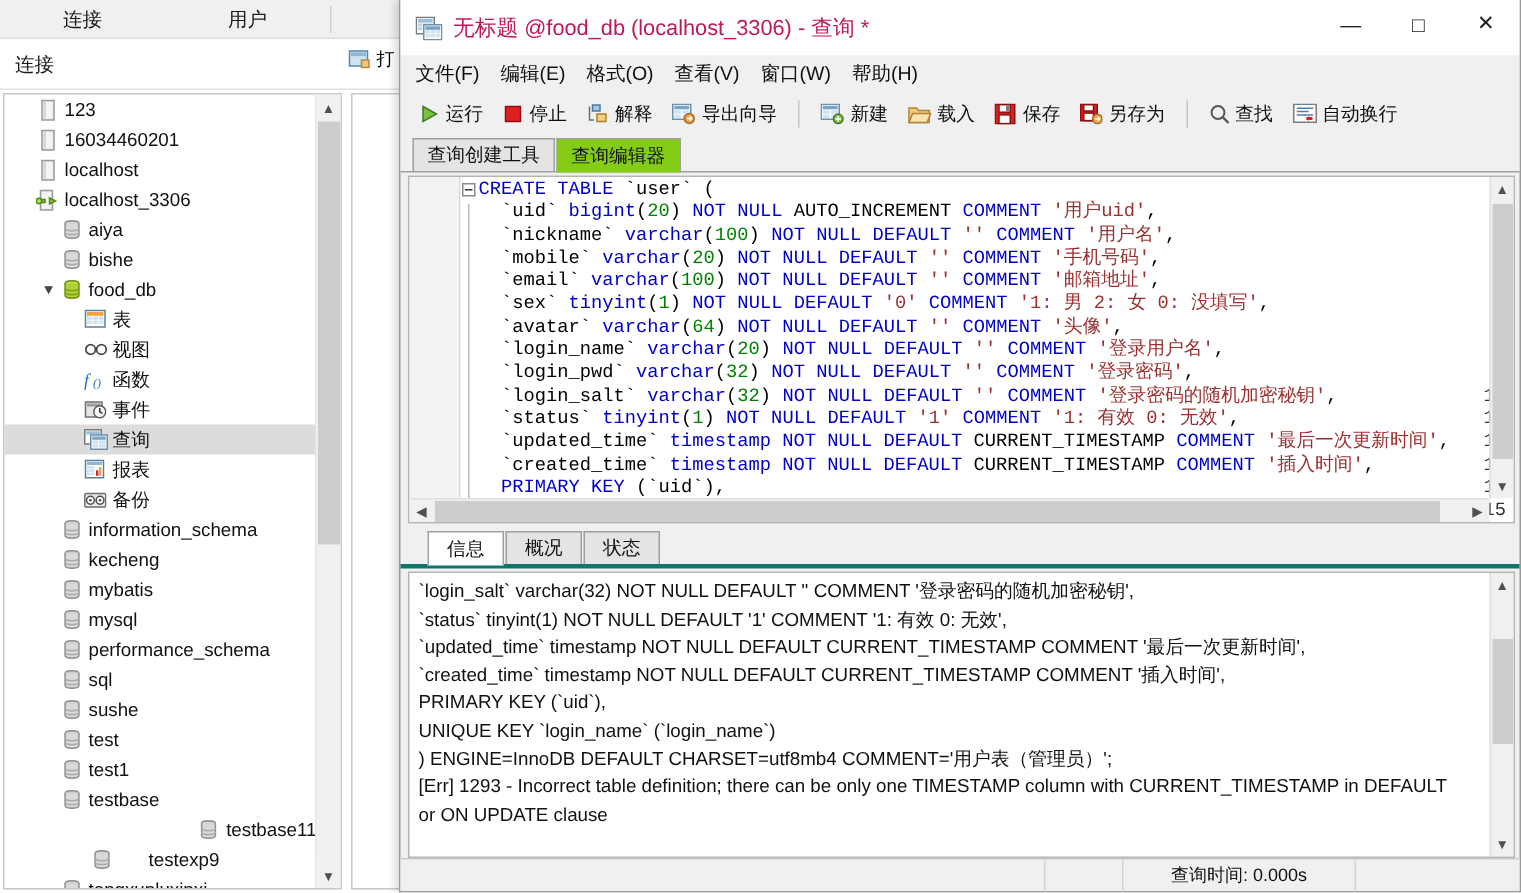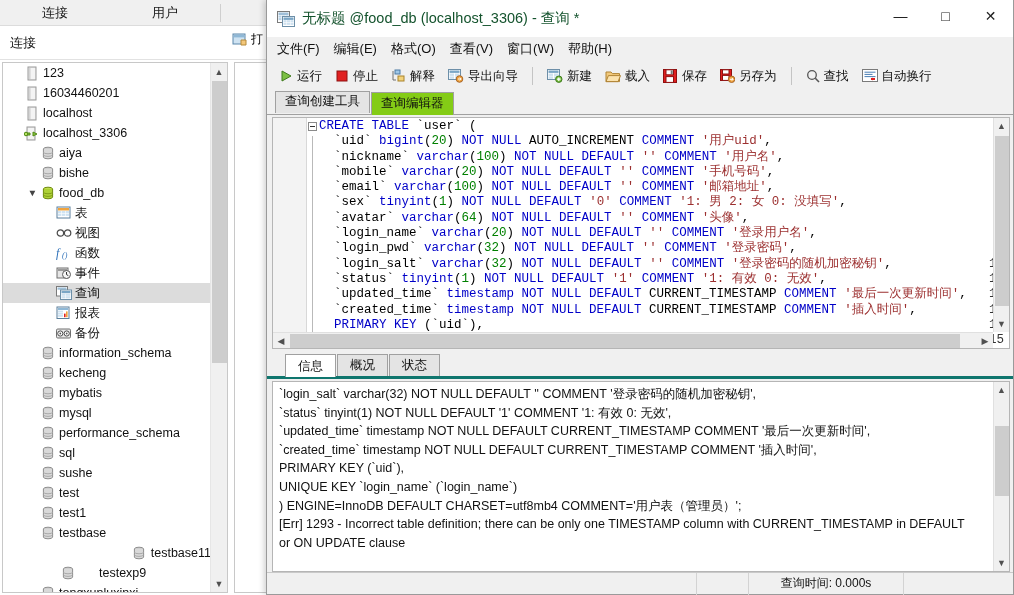--- a/index.html
+++ b/index.html
@@ -62,41 +62,41 @@
     position:absolute; left:266px; top:0px; width:748px; height:595px;
     background:#f0f0f0; border:1px solid #9a9a9a; border-top:none;
     box-shadow:-2px 0 6px rgba(0,0,0,0.18);
     display:flex; flex-direction:column;
   }
   .qtitle {
     height:37px; background:#ffffff; display:flex; align-items:center;
     padding-left:10px; flex:0 0 37px;
   }
   .qtitle-icon { width:18px; height:16px; margin-right:7px; position:relative; }
-  .qtitle-text { font-size:14.5px; color:#14532d; }
+  .qtitle-text { font-size:14.5px; color:#be185d; }
   .qtitle-btns { margin-left:auto; display:flex; height:37px; }
   .qbtn { width:45px; height:31px; display:flex; align-items:center; justify-content:center; font-size:14px; color:#222; }
 
   .qmenu {
     height:24px; flex:0 0 24px; background:#f0f0f0;
     display:flex; align-items:center; padding-left:10px; gap:14px;
     font-size:13px; color:#101010;
   }
 
   .qtoolbar {
     height:30px; flex:0 0 30px; background:#f0f0f0;
     display:flex; align-items:center; padding-left:8px; gap:5px;
     font-size:12.5px; color:#101010;
   }
   .tb-item { display:flex; align-items:center; gap:4px; padding:2px 4px; white-space:nowrap; }
   .tb-sep { width:1px; height:18px; background:#c4c4c4; margin:0 5px; }
 
   .qtabs {
-    height:24px; flex:0 0 24px; background:#f0f0f0; display:flex; align-items:flex-start;
-    padding-left:8px; border-bottom:1px solid #a0a0a0;font-family:Liberation Mono, monospace;
+    height:24px; flex:0 0 24px; background:#f0f0f0; display:flex; align-items:flex-end;
+    padding-left:8px; border-bottom:1px solid #a0a0a0;
   }
   .qtab {
     height:22px; line-height:21px; padding:0 9px; font-size:12.5px;
     background:#e4e4e4; border:1px solid #a0a0a0; border-bottom:none;
     color:#101010; margin-right:1px;
   }
   .qtab.active { background:#84cc16; height:23px; line-height:22px; position:relative; top:1px; }
 
   
   .editor-wrap { flex:0 0 232px; position:relative; background:#ffffff; margin:2px 3px 0 5px; border:1px solid #b5b5b5; overflow:hidden; }

